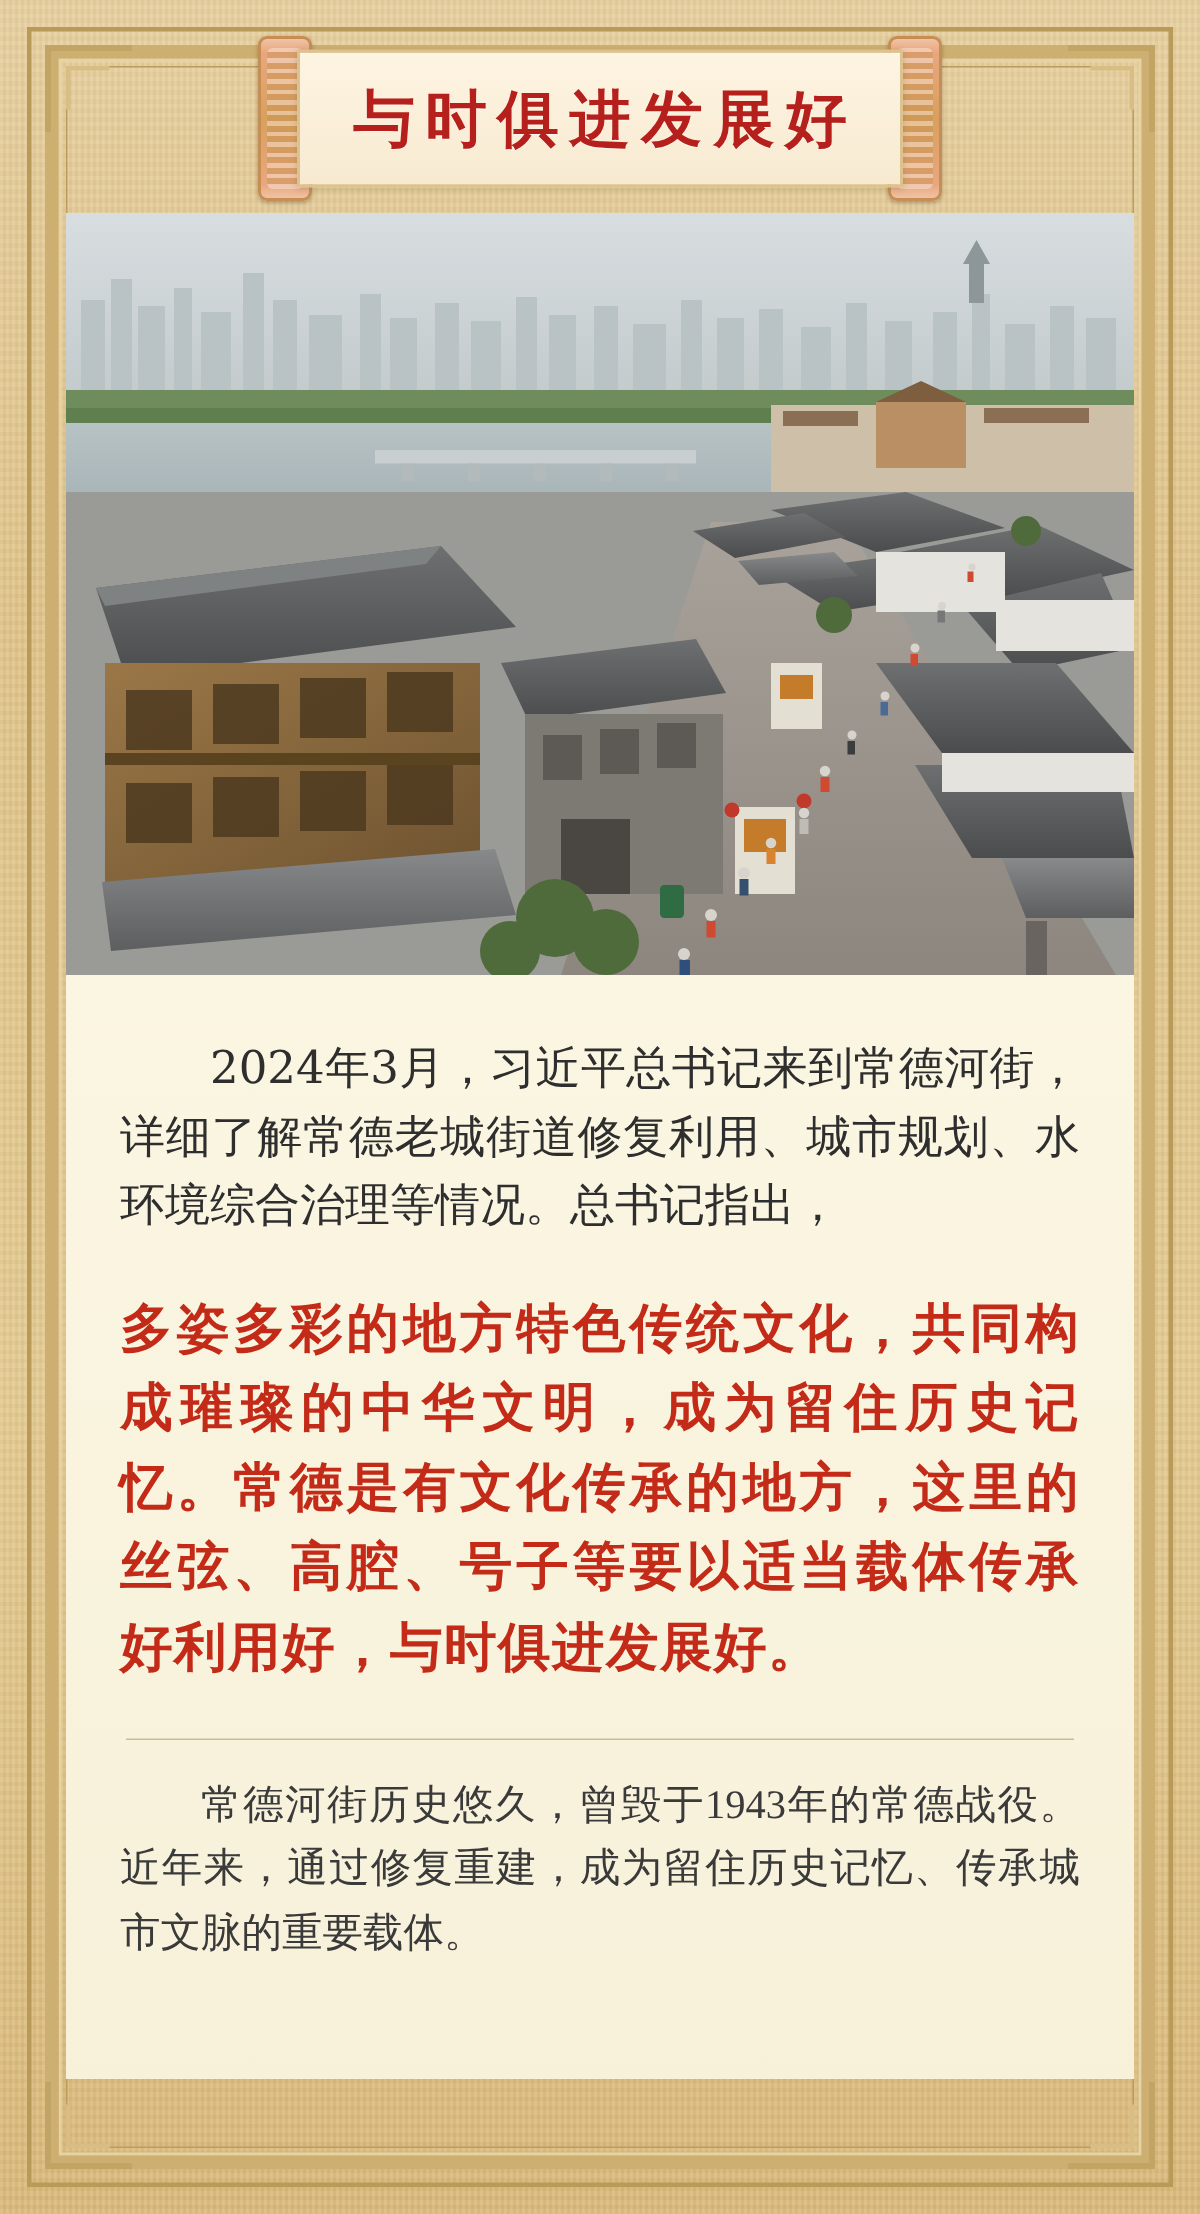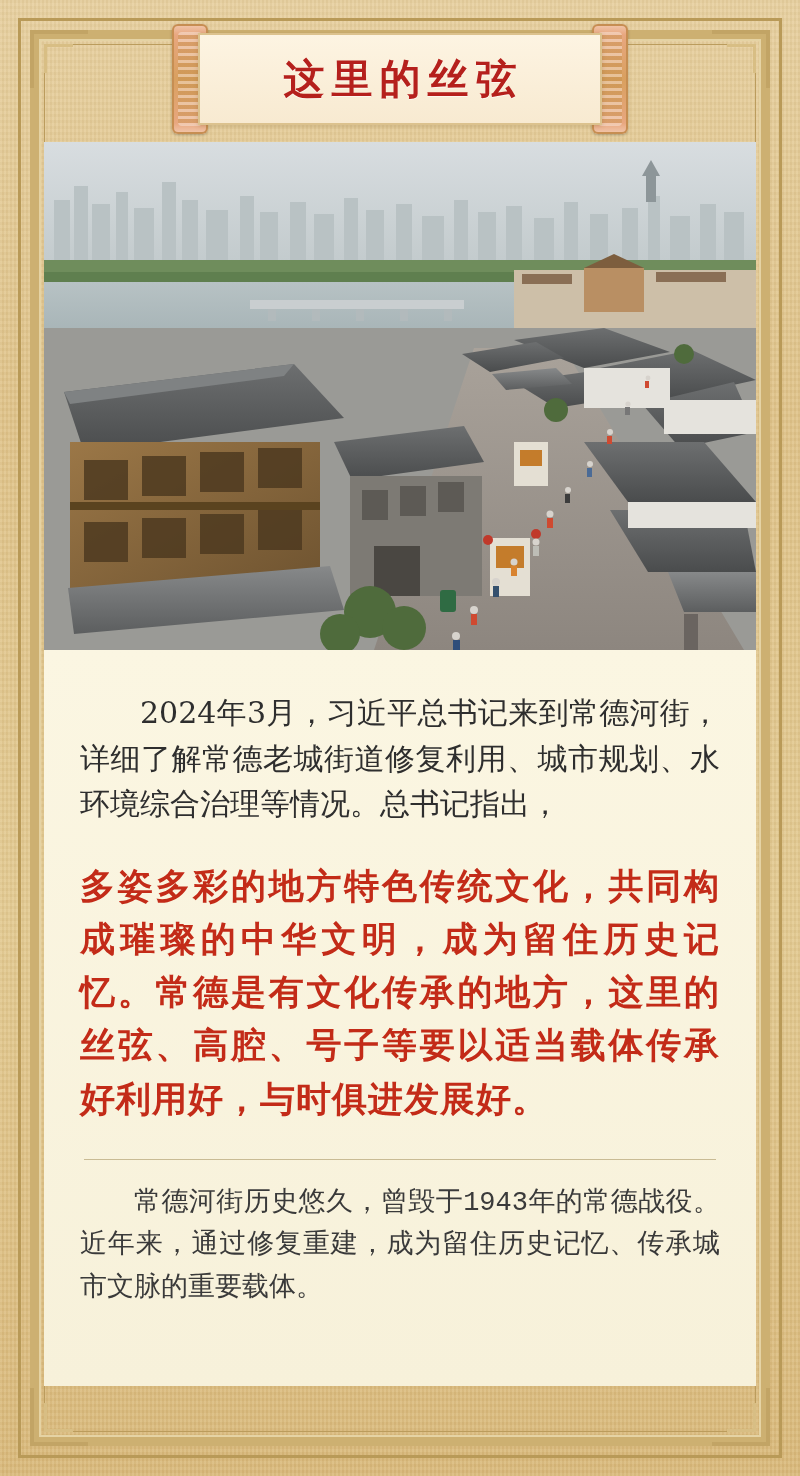--- a/index.html
+++ b/index.html
@@ -186,21 +186,21 @@
     margin: 32px 0 0 0;
     letter-spacing: 1px;
     text-align: justify;
   }
   .divider {
     margin: 34px 4px 0 4px;
     height: 1px;
     background: #c9bb94;
   }
   .para-note {
-    font-family: Liberation Mono, monospace;
+    font-family: Liberation Serif, serif;
     font-size: 27px;
     line-height: 1.58;
     color: #3a3a3a;
     text-indent: 54px;
     margin: 22px 0 0 0;
     text-align: justify;
   }
 </style>
 </head>
 <body>
@@ -212,21 +212,21 @@
   <div class="frame-inner2"></div>
   <div class="corner tl"></div>
   <div class="corner tr"></div>
   <div class="corner bl"></div>
   <div class="corner br"></div>
 
   <div class="title-wrap">
     <div class="scroll-roller left"></div>
     <div class="scroll-roller right"></div>
     <div class="title-plate">
-      <div class="title-text">这里的丝弦</div>
+      <div class="title-text">与时俱进发展好</div>
     </div>
   </div>
 
   <div class="photo">
     <svg width="712" height="508" viewBox="0 0 712 508" xmlns="http://www.w3.org/2000/svg" aria-hidden="true">
       <defs>
         <linearGradient id="sky" x1="0" y1="0" x2="0" y2="1">
           <stop offset="0%" stop-color="#d8dde0"></stop>
           <stop offset="100%" stop-color="#c3cbcd"></stop>
         </linearGradient>

